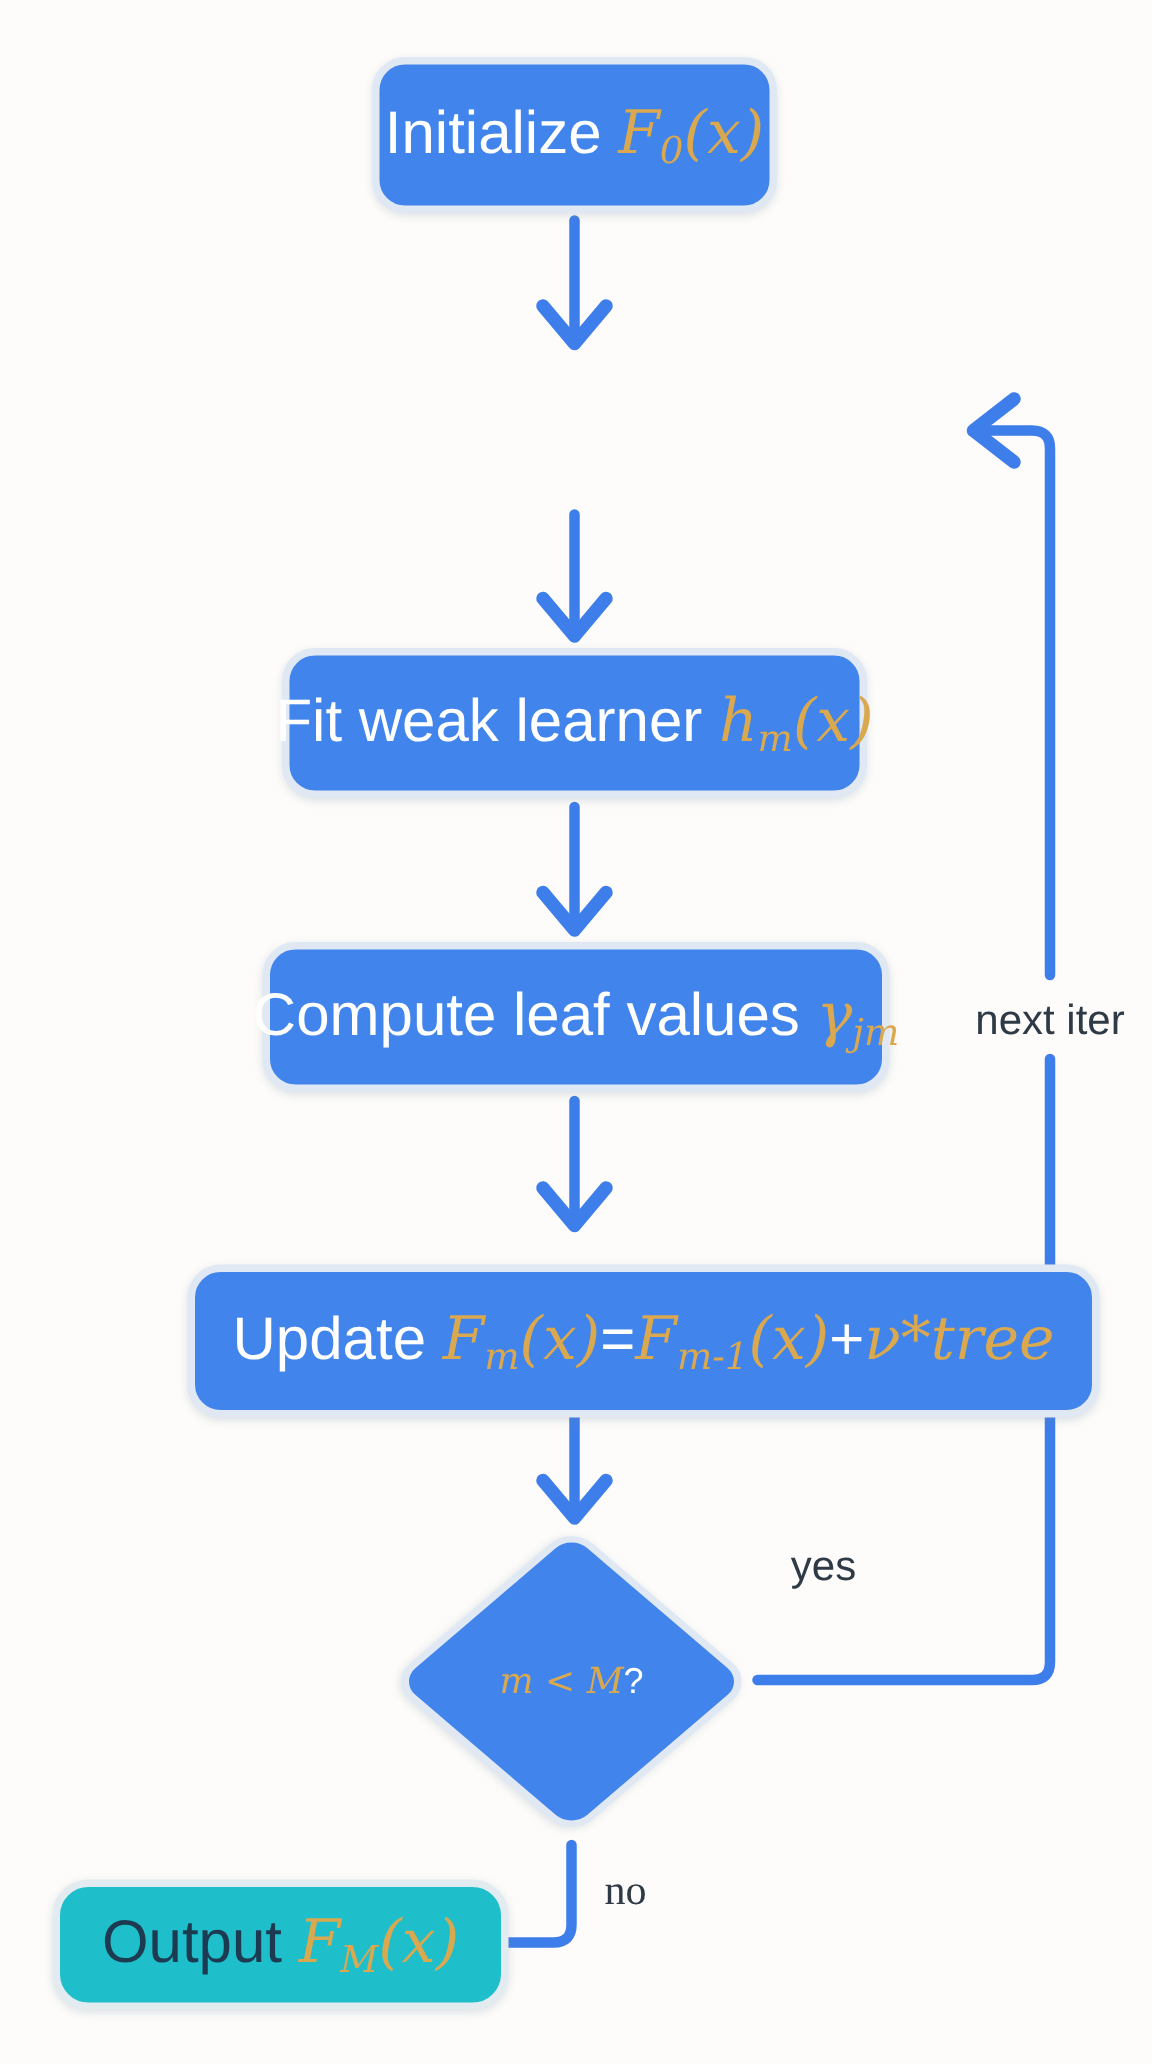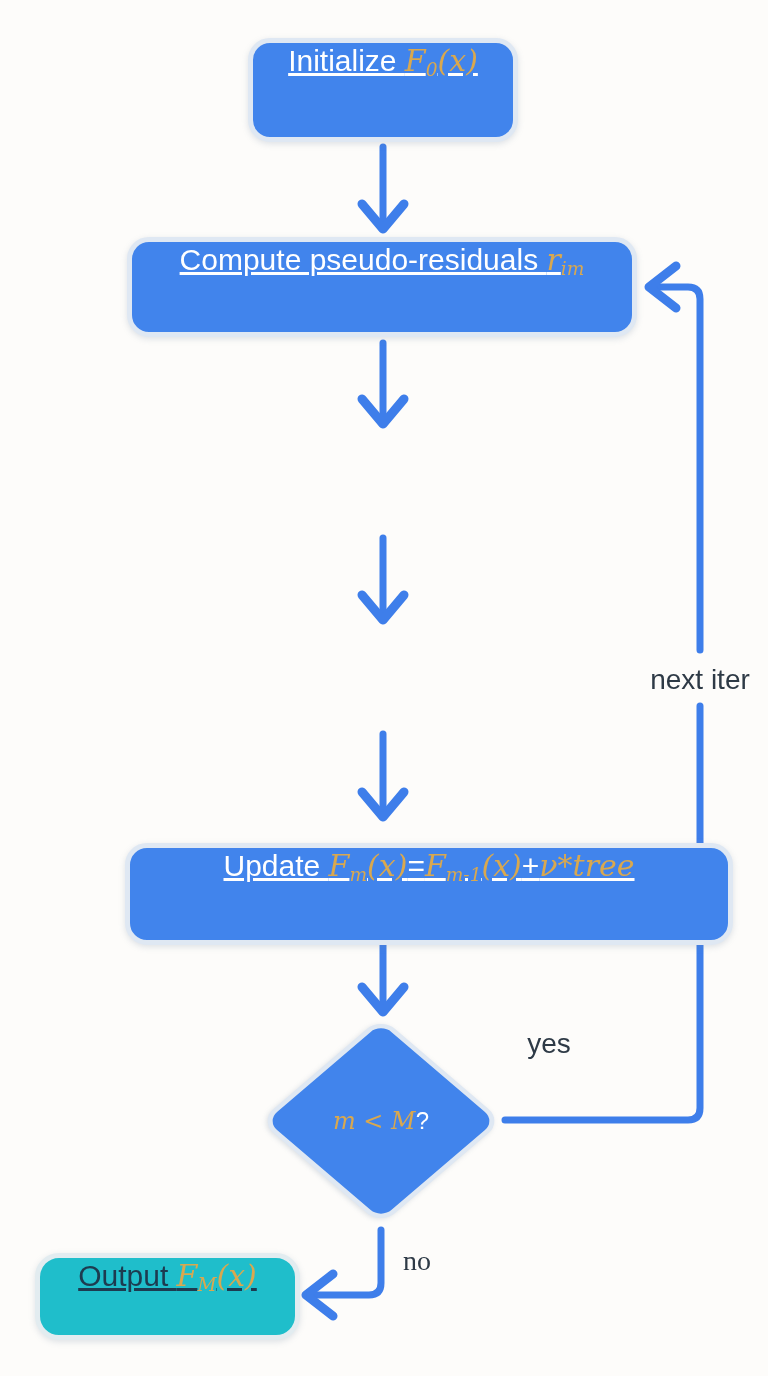--- a/index.html
+++ b/index.html
@@ -41,37 +41,37 @@
     stroke:var(--arrow);
     stroke-width:9;
     fill:none;
     stroke-linecap:round;
     stroke-linejoin:round;
   }
   .node{
     position:absolute;
     box-sizing:border-box;
     display:flex;
+    align-items:center;
     justify-content:center;
     background:var(--node_fill);
     border:5px solid var(--node_border);
     border-radius:22px;
     color:#ffffff;
-    font-size:30px;
+    font-size:40px;
     white-space:nowrap;
     box-shadow:0 2px 6px rgba(110,130,160,0.22);
-    text-decoration:underline;
   }
   .node-init{left:248px;top:38px;width:270px;height:104px;}
   .node-residuals{left:127px;top:237px;width:510px;height:100px;}
   .node-fit{left:188px;top:432px;width:390px;height:100px;}
   .node-leaf{left:175px;top:628px;width:418px;height:100px;}
   .node-update{left:125px;top:843px;width:608px;height:102px;}
   .node-output{
-    left:35px;top:1253px;width:265px;height:87px;
+    left:35px;top:1253px;width:304px;height:87px;
     background:var(--output_fill);
     color:var(--output_text);
     border-color:#e2ecf0;
     border-radius:24px;
   }
   .diamond-shape{
     position:absolute;
     left:295px;top:1035px;
     width:172px;height:172px;
     box-sizing:border-box;
@@ -155,25 +155,28 @@
     <g>
       <path class="edge" d="M381 1230 V1283 Q381 1295 369 1295 H314"></path>
       <polyline class="arrowhead" points="333,1274 306,1295 333,1316"></polyline>
     </g>
   </svg>
 
   <div class="node node-init">
     <span><span class="seg-plain">Initialize </span><span class="seg-math">F</span><span class="seg-sub">0</span><span class="seg-math">(x)</span></span>
   </div>
 
-  <div class="node node-residuals">
-    <span><span class="seg-plain">Compute pseudo-residuals </span><span class="seg-math">r</span><span class="seg-sub">im</span></span>
+
+  <div class="node node-fit">
+    <span><span class="seg-plain">Fit weak learner </span><span class="seg-math">h</span><span class="seg-sub">m</span><span class="seg-math">(x)</span></span>
   </div>
 
-
+  <div class="node node-leaf">
+    <span><span class="seg-plain">Compute leaf values </span><span class="seg-math">γ</span><span class="seg-sub">jm</span></span>
+  </div>
 
   <div class="node node-update">
     <span><span class="seg-plain">Update </span><span class="seg-math">F</span><span class="seg-sub">m</span><span class="seg-math">(x)</span><span class="seg-plain">=</span><span class="seg-math">F</span><span class="seg-sub">m-1</span><span class="seg-math">(x)</span><span class="seg-plain">+</span><span class="seg-math">ν*tree</span></span>
   </div>
 
   <div class="diamond-shape"></div>
   <div class="diamond-label"><span class="seg-math">m &lt; M</span><span class="seg-plain">?</span></div>
 
   <div class="node node-output">
     <span><span class="seg-plain">Output </span><span class="seg-math">F</span><span class="seg-sub">M</span><span class="seg-math">(x)</span></span>

